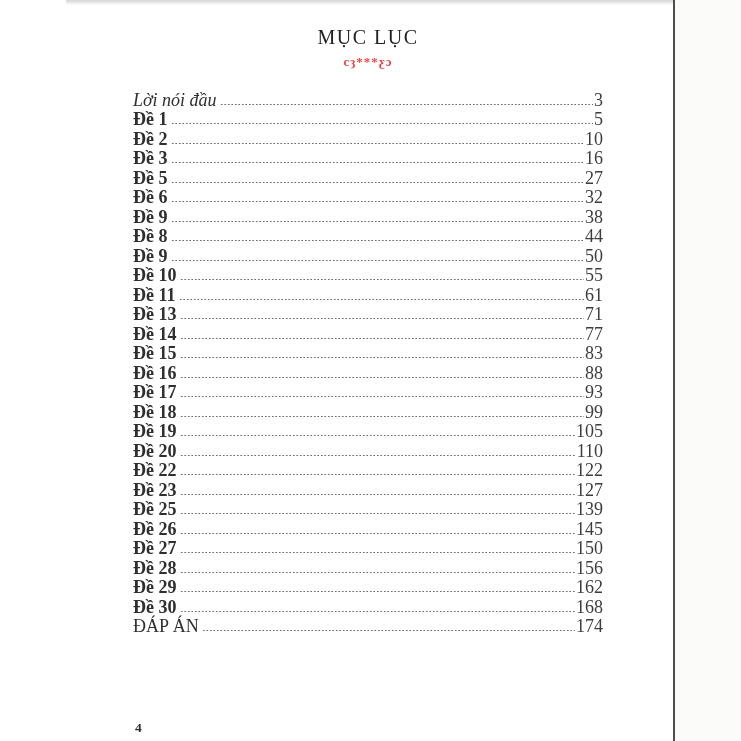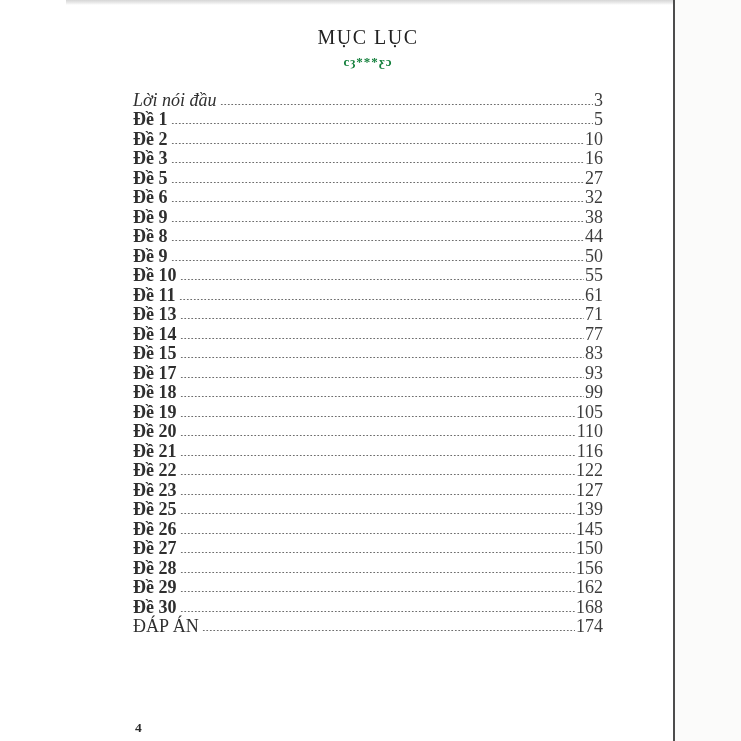--- a/index.html
+++ b/index.html
@@ -58,21 +58,21 @@
     color: #222222;
   }
   .title-ornament {
     position: absolute;
     top: 54px;
     left: 0;
     right: 0;
     text-align: center;
     font-size: 13px;
     letter-spacing: 1px;
-    color: #15803d;
+    color: #ef4444;
     font-weight: bold;
     font-family: Liberation Serif, serif;
   }
   .toc {
     position: absolute;
     top: 88px;
     left: 0;
     right: 0;
   }
   .toc-row {
@@ -190,43 +190,43 @@
         <span class="label">Đề 14</span>
         <span class="leader"></span>
         <span class="pagenum">77</span>
       </div>
       <div class="toc-row bold">
         <span class="label">Đề 15</span>
         <span class="leader"></span>
         <span class="pagenum">83</span>
       </div>
       <div class="toc-row bold">
+        <span class="label">Đề 16</span>
+        <span class="leader"></span>
+        <span class="pagenum">88</span>
+      </div>
+      <div class="toc-row bold">
         <span class="label">Đề 17</span>
         <span class="leader"></span>
         <span class="pagenum">93</span>
       </div>
       <div class="toc-row bold">
         <span class="label">Đề 18</span>
         <span class="leader"></span>
         <span class="pagenum">99</span>
       </div>
       <div class="toc-row bold">
         <span class="label">Đề 19</span>
         <span class="leader"></span>
         <span class="pagenum">105</span>
       </div>
       <div class="toc-row bold">
         <span class="label">Đề 20</span>
         <span class="leader"></span>
         <span class="pagenum">110</span>
-      </div>
-      <div class="toc-row bold">
-        <span class="label">Đề 21</span>
-        <span class="leader"></span>
-        <span class="pagenum">116</span>
       </div>
       <div class="toc-row bold">
         <span class="label">Đề 22</span>
         <span class="leader"></span>
         <span class="pagenum">122</span>
       </div>
       <div class="toc-row bold">
         <span class="label">Đề 23</span>
         <span class="leader"></span>
         <span class="pagenum">127</span>

